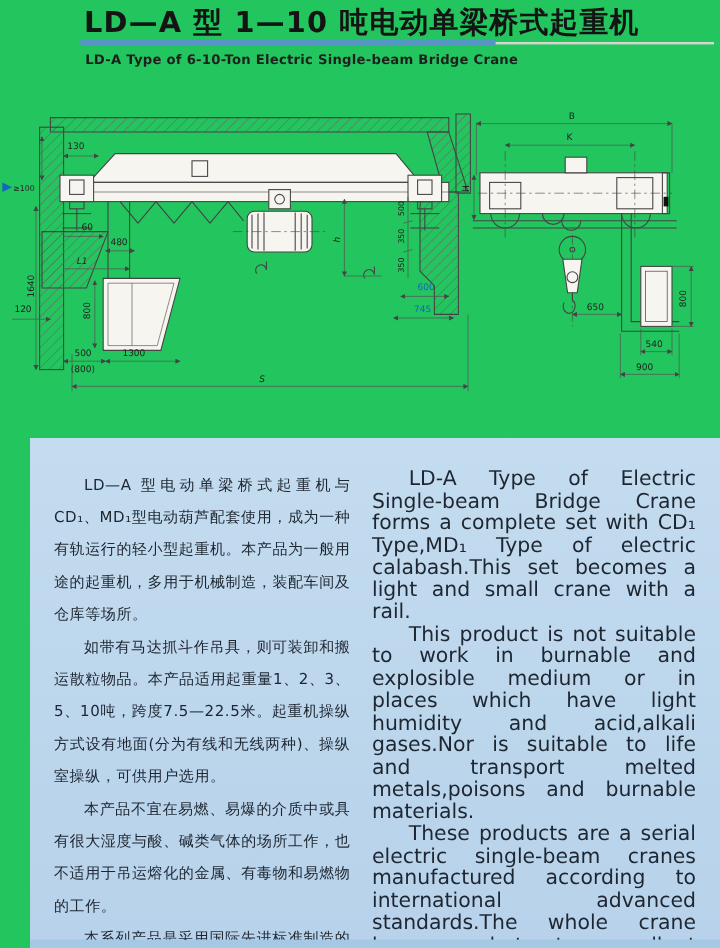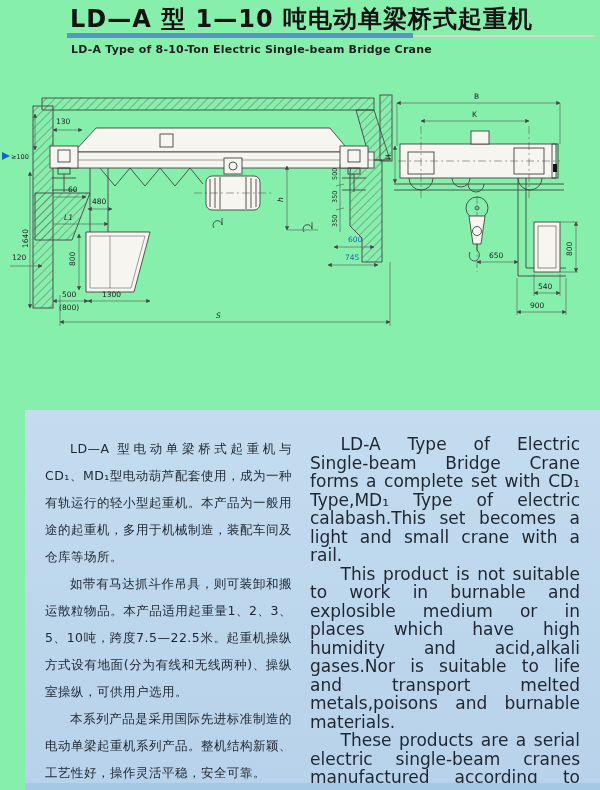--- a/index.html
+++ b/index.html
@@ -1,18 +1,18 @@
 <!DOCTYPE html>
 <html><head>
 <meta charset="utf-8">
 <style>
   html,body{margin:0;padding:0;}
   .page{
     position:relative;width:600px;height:790px;overflow:hidden;
-    background:#86efac;
+    background:#22c55e;
     font-family:"DejaVu Sans",sans-serif;
     color:#1a1a1a;
   }
   
   .title-cn{
     position:absolute;left:70px;top:3px;margin:0;
     font-size:24px;font-weight:600;letter-spacing:1px;color:#141414;
     white-space:nowrap;
   }
   .blue-bar{
@@ -32,21 +32,20 @@
   .drawing{position:absolute;left:0;top:85px;}
   .drawing text{font-family:"DejaVu Sans",sans-serif;}
   .dim{font-size:7.5px;fill:#222;}
   .dims{font-size:6.5px;fill:#222;}
   .dimb{font-size:7.5px;fill:#1565c0;}
   .ital{font-style:italic;}
   
   .info-panel{
     position:absolute;left:25px;top:365px;right:0;bottom:0;
     background:linear-gradient(180deg,#c4dcef 0%,#bcd6ec 55%,#b7d2ea 100%);
-    margin-top:45px;
   }
   .panel-columns{
     display:flex;gap:18px;padding:25px 20px 10px 20px;
   }
   .col-cn{width:247px;}
   .col-en{flex:1;}
   .col-cn p{
     margin:0;font-size:12.5px;line-height:27px;color:#1d2631;
     text-align:justify;text-indent:2em;letter-spacing:.5px;
   }
@@ -60,21 +59,21 @@
   }
 </style>
 </head>
 <body>
 
 <div class="page">
 
   <h1 class="title-cn">LD—A 型 1—10 吨电动单梁桥式起重机</h1>
   <div class="blue-bar"></div>
   <div class="rule-ext"></div>
-  <h2 class="title-en">LD-A Type of 8-10-Ton Electric Single-beam Bridge Crane</h2>
+  <h2 class="title-en">LD-A Type of 6-10-Ton Electric Single-beam Bridge Crane</h2>
 
   <svg class="drawing" width="600" height="265" viewBox="0 85 600 265">
     <defs>
       <pattern id="hatch" width="6" height="6" patternUnits="userSpaceOnUse" patternTransform="rotate(45)">
         <line x1="0" y1="0" x2="0" y2="6" stroke="#6a6a6a" stroke-width="1"></line>
       </pattern>
       <marker id="ar" viewBox="0 0 10 10" refX="9" refY="5" markerWidth="7" markerHeight="7" orient="auto-start-reverse">
         <path d="M0,0 L10,5 L0,10 z" fill="#444"></path>
       </marker>
     </defs>
@@ -262,24 +261,25 @@
         <line x1="566" y1="278" x2="566" y2="315"></line>
       </g>
     </g>
   </svg>
 
   <section class="info-panel">
     <div class="panel-columns">
       <div class="col-cn">
         <p>LD—A 型电动单梁桥式起重机与CD₁、MD₁型电动葫芦配套使用，成为一种有轨运行的轻小型起重机。本产品为一般用途的起重机，多用于机械制造，装配车间及仓库等场所。</p>
         <p>如带有马达抓斗作吊具，则可装卸和搬运散粒物品。本产品适用起重量1、2、3、5、10吨，跨度7.5—22.5米。起重机操纵方式设有地面(分为有线和无线两种)、操纵室操纵，可供用户选用。</p>
+        <p>本产品不宜在易燃、易爆的介质中或具有很大湿度与酸、碱类气体的场所工作，也不适用于吊运熔化的金属、有毒物和易燃物的工作。</p>
         <p>本系列产品是采用国际先进标准制造的电动单梁起重机系列产品。整机结构新颖、工艺性好，操作灵活平稳，安全可靠。</p>
       </div>
       <div class="col-en">
         <p>LD-A Type of Electric Single-beam Bridge Crane forms a complete set with CD₁ Type,MD₁ Type of electric calabash.This set becomes a light and small crane with a rail.</p>
-        <p>This product is not suitable to work in burnable and explosible medium or in places which have high humidity and acid,alkali gases.Nor is suitable to life and transport melted metals,poisons and burnable materials.</p>
+        <p>This product is not suitable to work in burnable and explosible medium or in places which have light humidity and acid,alkali gases.Nor is suitable to life and transport melted metals,poisons and burnable materials.</p>
         <p>These products are a serial electric single-beam cranes manufactured according to international advanced standards.The whole crane has a novel structure,excellent craft.Its operation is flexible and stable,safe and dependable.</p>
       </div>
     </div>
     <div class="panel-bottom-stripe"></div>
   </section>
 
 </div>
 
 </body></html>

